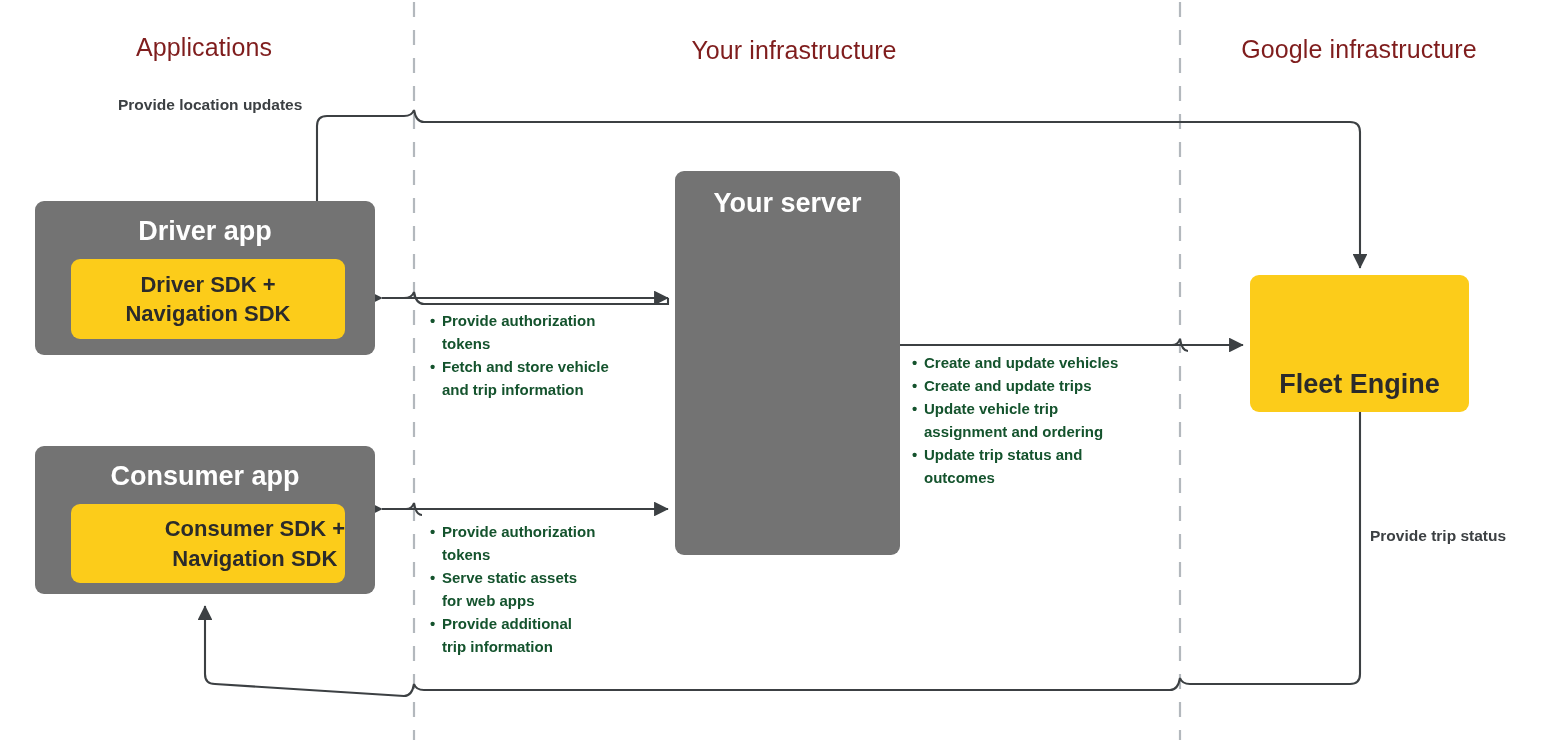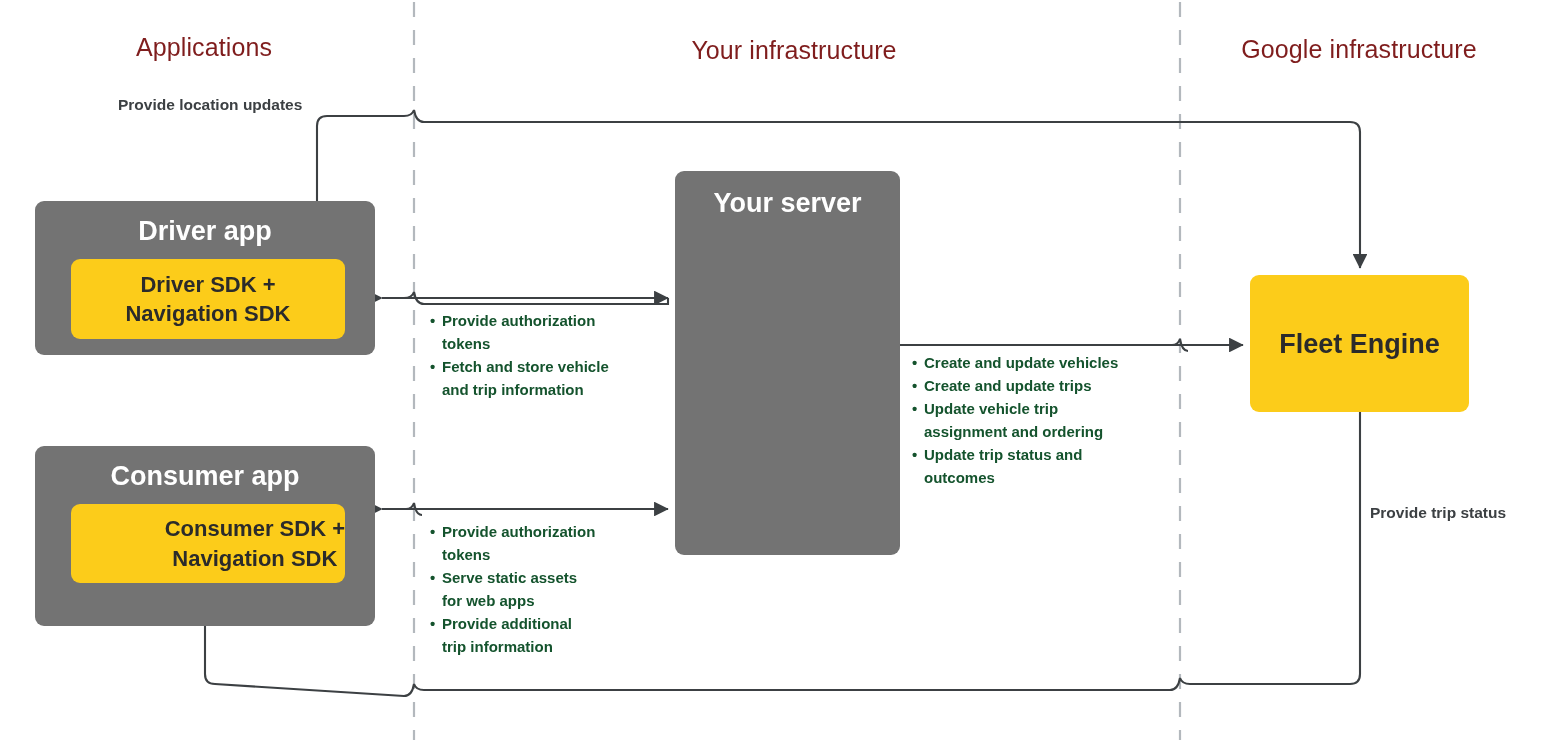--- a/index.html
+++ b/index.html
@@ -43,21 +43,21 @@
   .box.yellow{ background: #fccc1a; }
 
   .box-title {
     position: absolute;
     left: 0; right: 0;
     text-align: center;
     font-weight: 700;
     white-space: nowrap;
   }
   .box-title.onblue   { color: #ffffff; font-size: 27px; }
-  .box-title.onyellow { color: #2b2b2b; font-size: 27px; }
+  .box-title.onyellow { color: #2b2b2b; font-size: 27px; margin-top: 40px; }
 
   .inner-yellow {
     position: absolute;
     background: #fccc1a;
     border-radius: 9px;
     display: flex;
     align-items: center;
     justify-content: center;
   }
   .inner-yellow .lbl {
@@ -168,39 +168,39 @@
   <div class="col-head" style="left:1359px; top:35px;">Google infrastructure</div>
 
   <div class="box blue" style="left:35px; top:201px; width:340px; height:154px;">
     <div class="box-title onblue" style="top:15px;">Driver app</div>
     <div class="inner-yellow" style="left:36px; top:58px; width:274px; height:80px;">
       <span class="lbl">Driver SDK +
 Navigation SDK</span>
     </div>
   </div>
 
-  <div class="box blue" style="left:35px; top:446px; width:340px; height:180px;">
+  <div class="box blue" style="left:35px; top:446px; width:340px; height:148px;">
     <div class="box-title onblue" style="top:15px;">Consumer app</div>
     <div class="inner-yellow" style="left:36px; top:58px; width:274px; height:79px;justify-content:flex-end;">
       <span class="lbl">Consumer SDK +
 Navigation SDK</span>
     </div>
   </div>
 
   <div class="box blue" style="left:675px; top:171px; width:225px; height:384px;">
     <div class="box-title onblue" style="top:17px;">Your server</div>
   </div>
 
   <div class="box yellow" style="left:1250px; top:275px; width:219px; height:137px;">
     <div class="box-title onyellow" style="top:54px;">Fleet Engine</div>
   </div>
 
   <div class="edge-label" style="left:118px; top:96px;">Provide location updates</div>
 
-  <div class="edge-label" style="left:1370px; top:504px;">Provide trip status</div>
+  <div class="edge-label" style="left:1370px; top:527px;">Provide trip status</div>
 
   <div class="bullets" style="left:430px; top:310px; width:235px;">
     <div class="bullet-row">
       <span class="txt">Provide authorization
 tokens</span>
     </div>
     <div class="bullet-row">
       <span class="txt">Fetch and store vehicle
 and trip information</span>
     </div>

